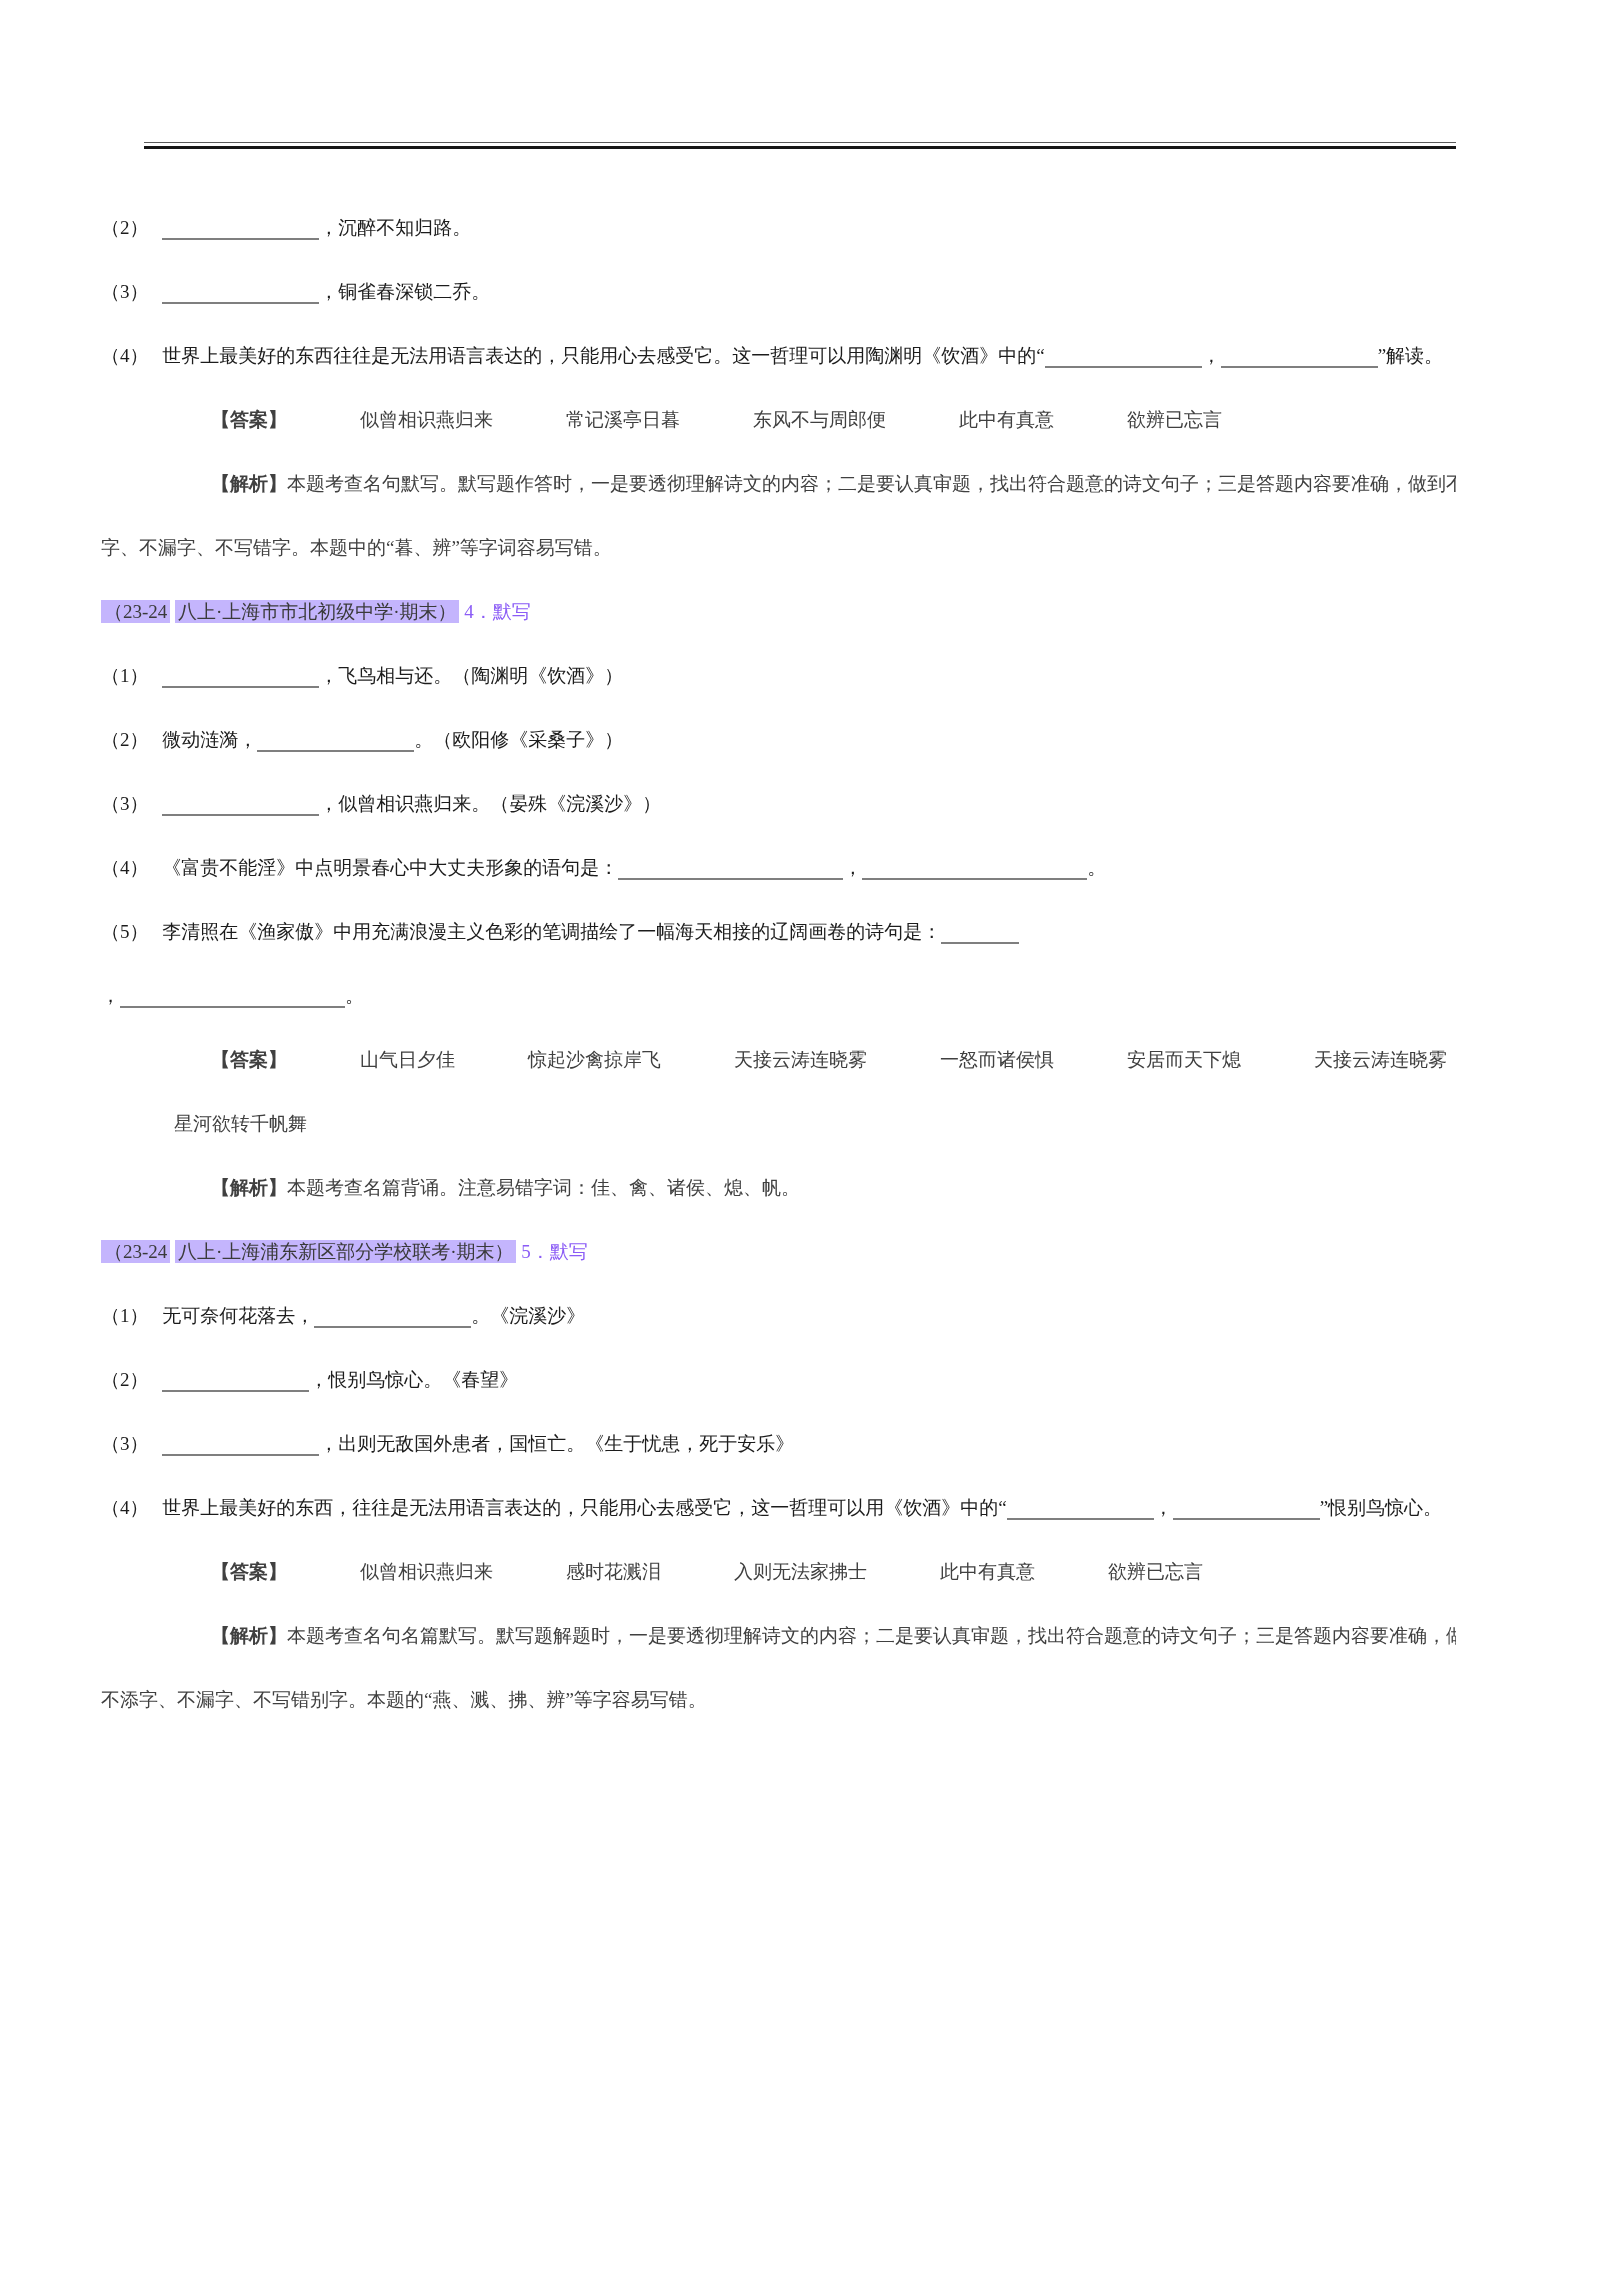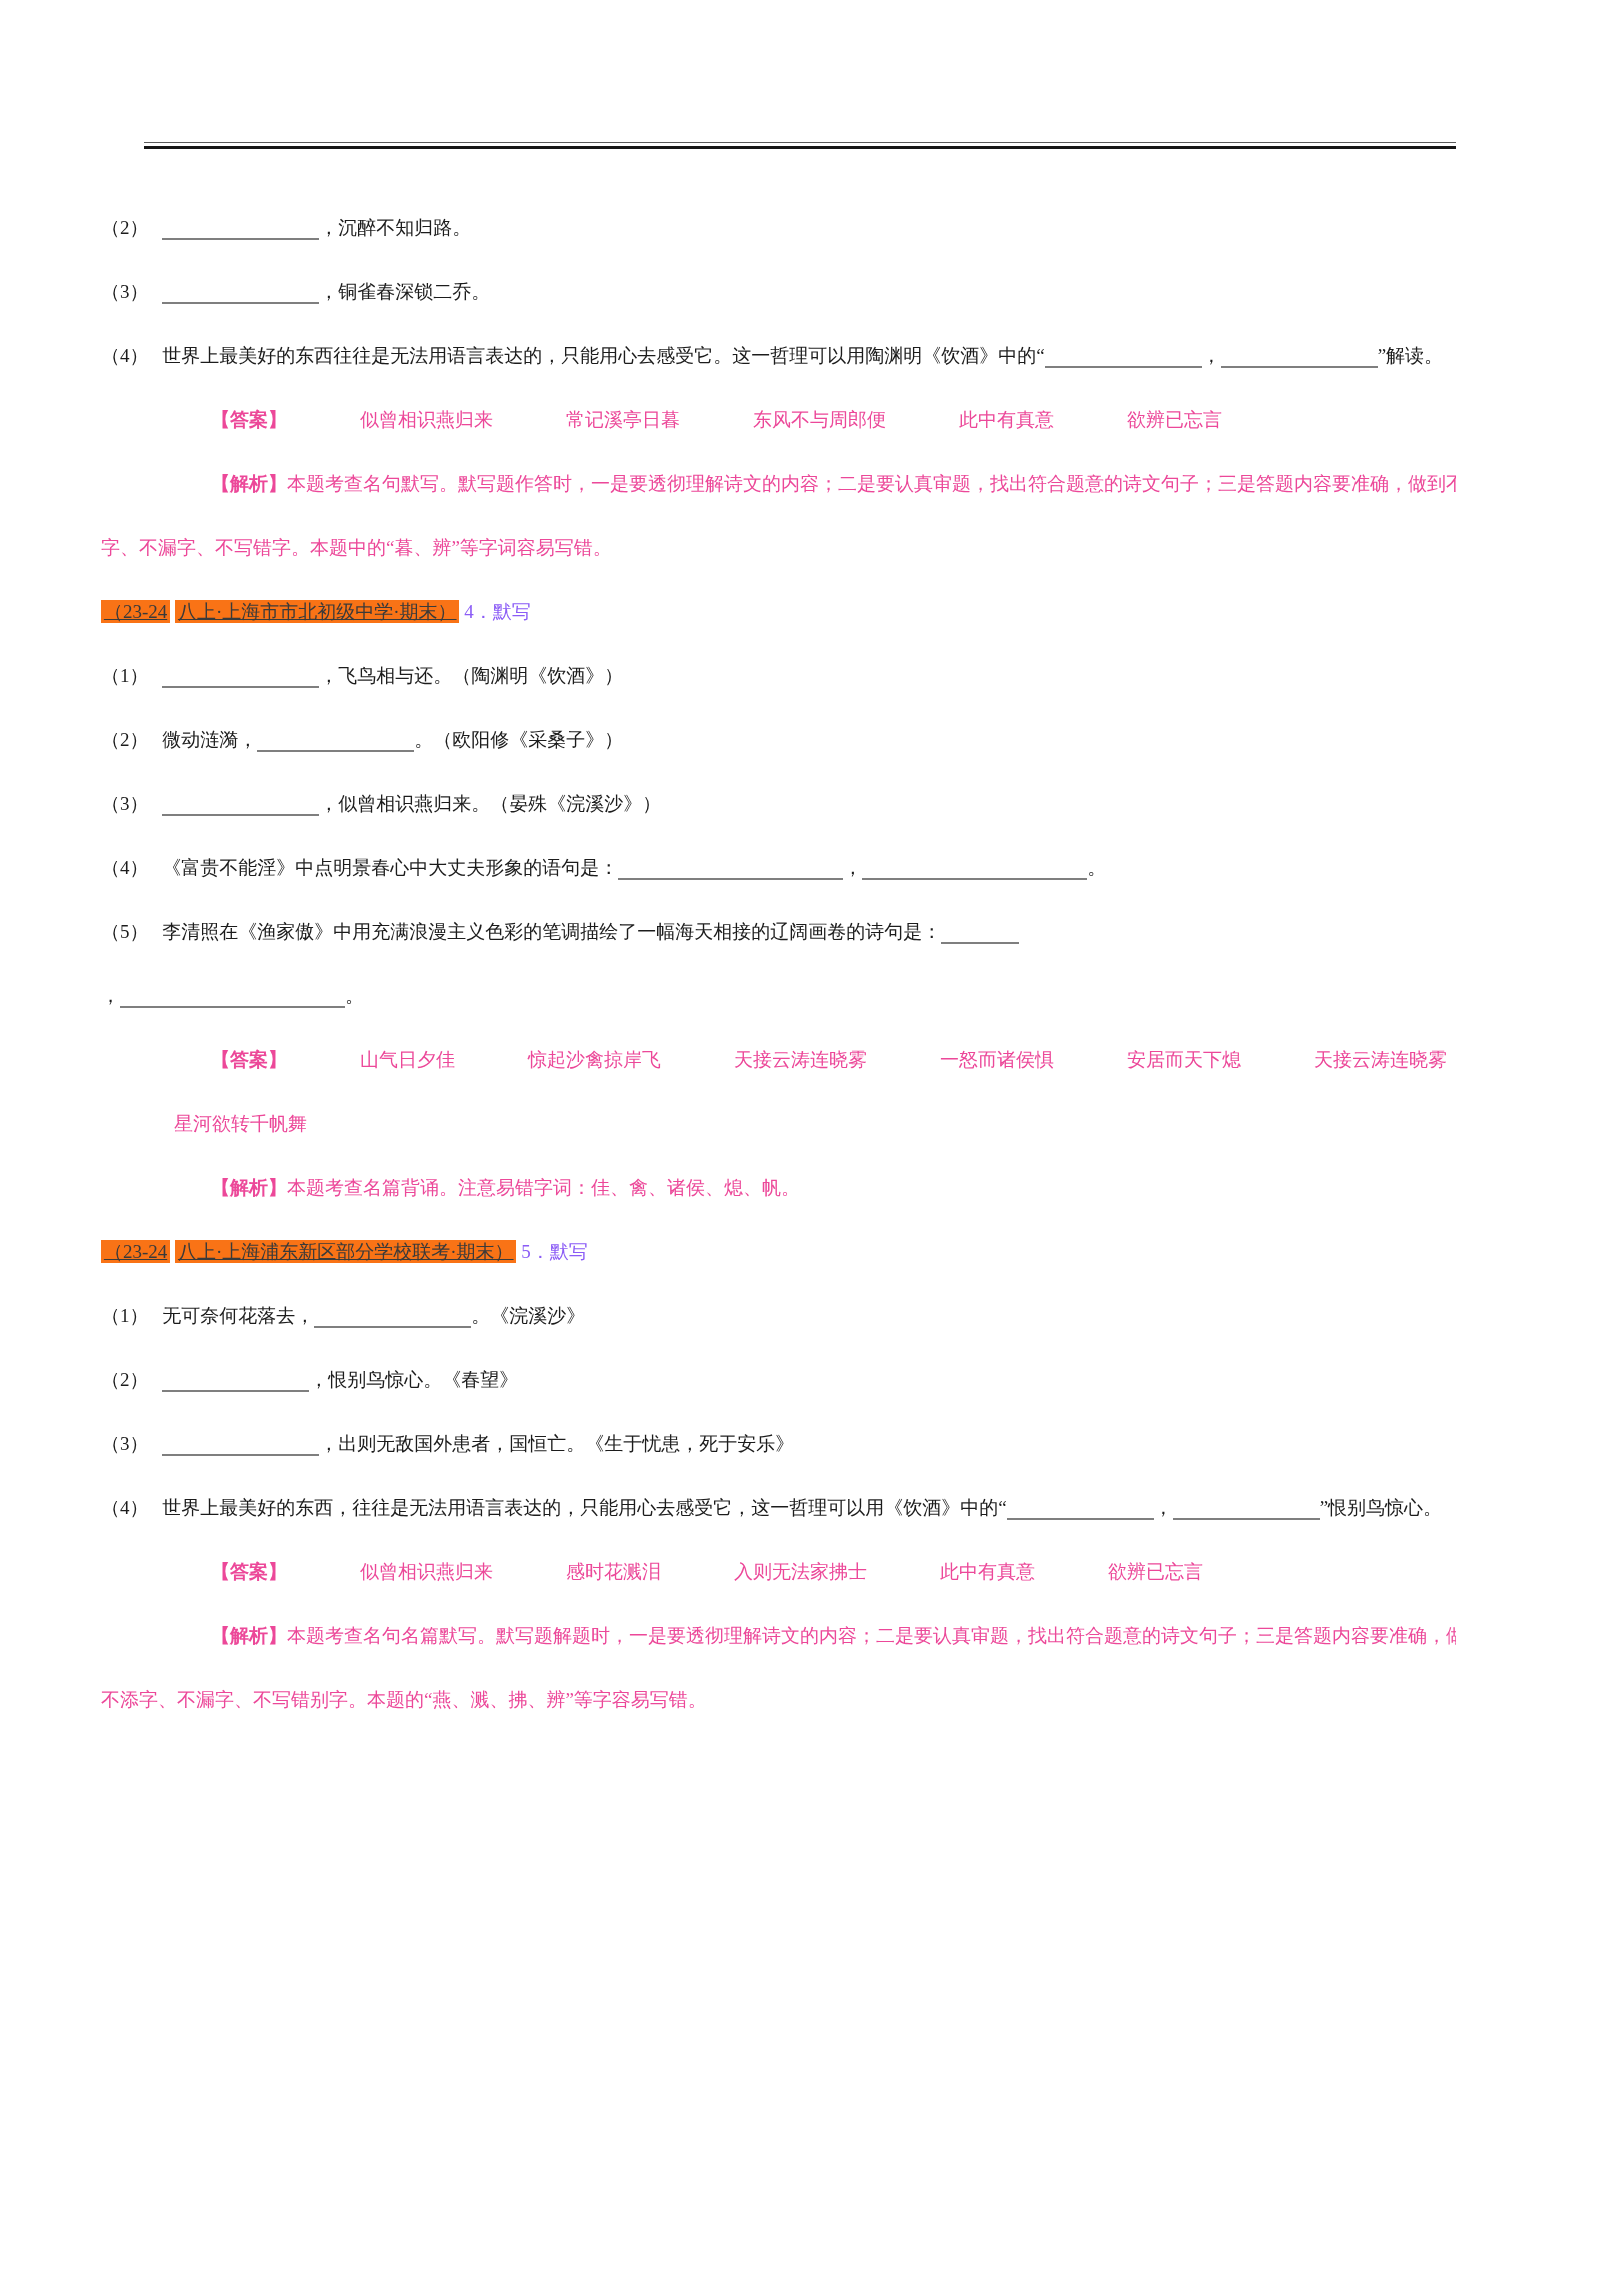--- a/index.html
+++ b/index.html
@@ -23,36 +23,35 @@
     border-top:1px solid #5a5a5a;
     border-bottom:3.9px solid #161616;
   }
   .content {
     position:absolute;
     top:196px;
     left:101px;
     width:1398px;
   }
   p { margin:0; padding:0; }
-  .red { color:#ec4899; }
+  .red { color:#404040; }
   .indent { text-indent:110px; }
   .lbl { font-weight:bold; }
   .ans-item { margin-left:73px; }
   .num { margin-right:13.7px; }
   .blank {
     display:inline-block;
     height:3.9px;
     border-bottom:2px solid #7f7f7f;
     vertical-align:-5.9px;
   }
   .hl {
-    background:#f97316;
+    background:#c4b5fd;
     color:#3a3a3a;
     padding:1px 2.9px;
-    text-decoration:underline;
   }
   .hl-school { margin-left:4.9px;margin-top:28px; }
   .qtail { margin-left:4.9px; color:#8b5cf6; }
 </style>
 </head>
 <body>
 
 <div class="page">
   <div class="rule"></div>
 

